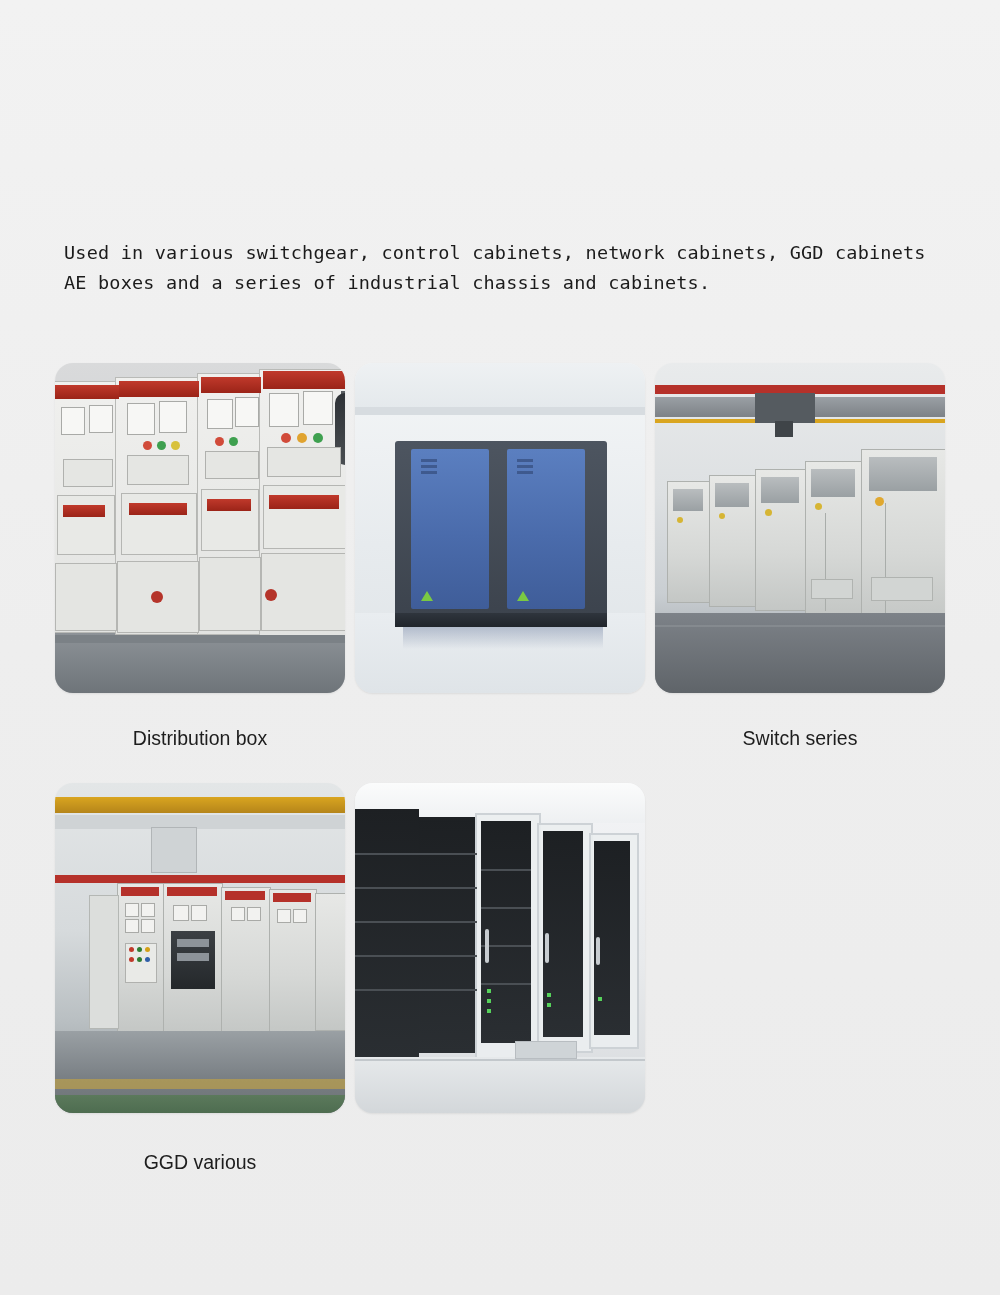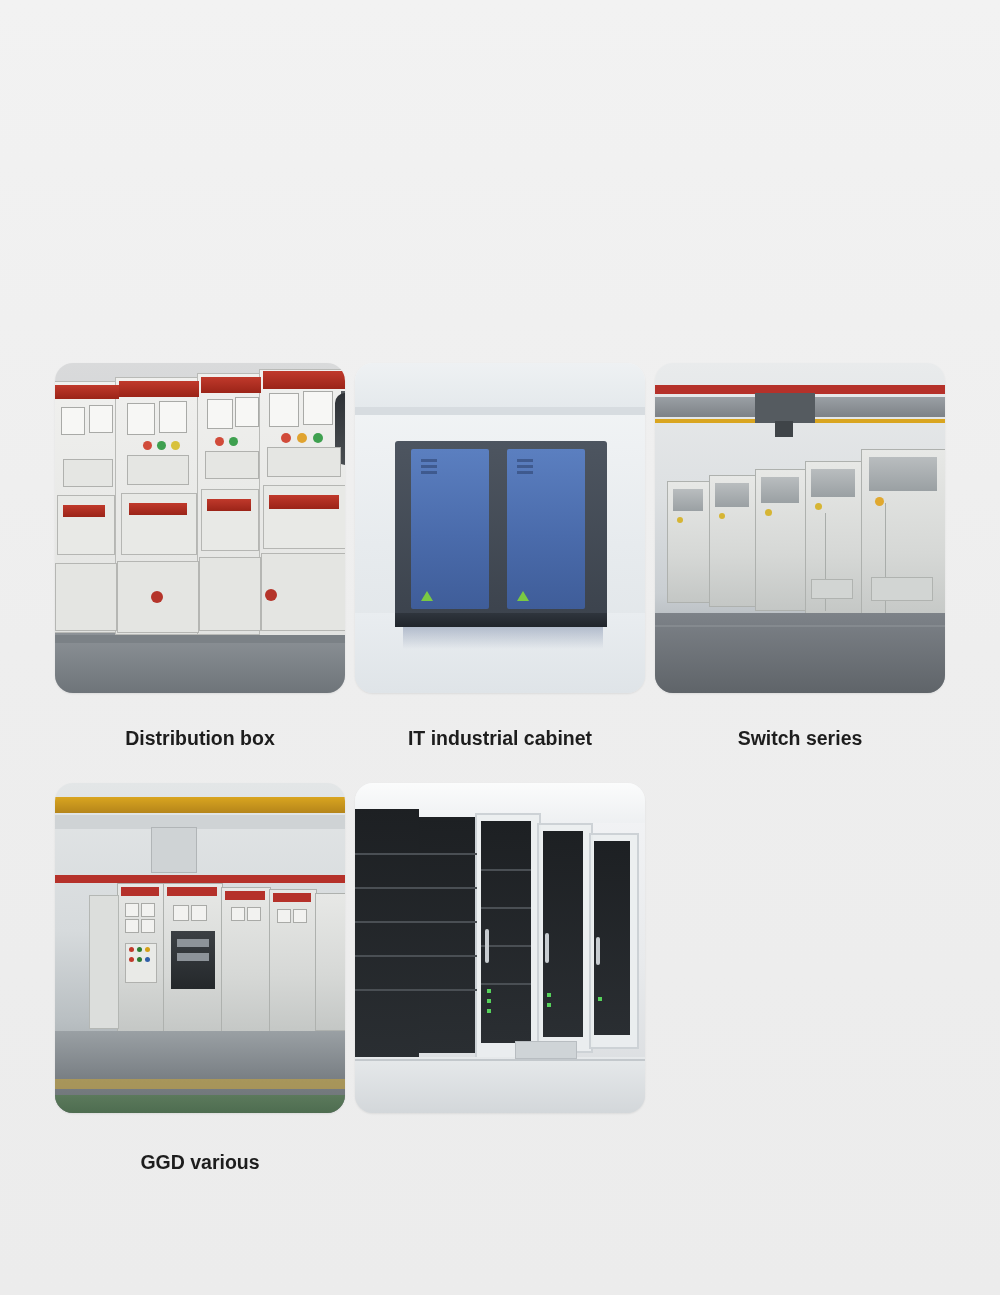--- a/index.html
+++ b/index.html
@@ -51,21 +51,20 @@
     left: 55px;
     top: 363px;
     width: 890px;
     display: grid;
     grid-template-columns: 290px 290px 290px;
     grid-column-gap: 10px;
     grid-row-gap: 0px;
   }
   .cell {
     width: 290px;
-    font-weight: bold;
   }
   .photo {
     width: 290px;
     height: 330px;
     border-radius: 18px;
     overflow: hidden;
     position: relative;
     background: #cfd2d4;
     box-shadow: 0 1px 2px rgba(0,0,0,0.08);
   }
@@ -117,20 +116,21 @@
   .p6 { background: linear-gradient(180deg,#eceef0 0%, #e2e5e7 55%, #d4d8db 100%); }
   .p6 .box { background: linear-gradient(160deg,#eff1f1 0%, #dfe2e3 55%, #cdd1d3 100%); border:1px solid #b4b8ba; border-radius:2px; }
   .p6 .boxside { background: linear-gradient(180deg,#c9cdd0,#b5babd); }
 </style>
 </head>
 <body>
 
 <div class="page">
 
 
+  <p class="subtitle">Used in various switchgear, control cabinets, network cabinets, GGD cabinets AE boxes and a series of industrial chassis and cabinets.</p>
 
   <div class="grid">
 
     <div class="cell">
       <div class="photo p1">
         <div class="fill floorline"></div>
 
         <div class="fill panel" style="left:-6px;top:18px;width:72px;height:250px;"></div>
         <div class="fill panel" style="left:60px;top:14px;width:86px;height:256px;"></div>
         <div class="fill panel" style="left:142px;top:10px;width:66px;height:260px;"></div>
@@ -206,21 +206,20 @@
         <div class="fill" style="left:162px;top:102px;width:16px;height:3px;background:#2e4472;opacity:.6;"></div>
         <div class="fill" style="left:162px;top:108px;width:16px;height:3px;background:#2e4472;opacity:.6;"></div>
 
         <div class="fill grn" style="left:66px;top:228px;width:12px;height:10px;clip-path:polygon(0 100%,50% 0,100% 100%);"></div>
         <div class="fill grn" style="left:162px;top:228px;width:12px;height:10px;clip-path:polygon(0 100%,50% 0,100% 100%);"></div>
 
         <div class="fill base" style="left:40px;top:250px;width:212px;height:14px;"></div>
 
         <div class="fill" style="left:48px;top:264px;width:200px;height:22px;background:linear-gradient(180deg,rgba(80,100,140,0.35),rgba(80,100,140,0));"></div>
       </div>
-      <div class="caption">IT industrial cabinet</div>
     </div>
 
     <div class="cell">
       <div class="photo hall">
         <div class="fill beamred" style="left:0;top:22px;width:290px;height:9px;"></div>
         <div class="fill" style="left:0;top:34px;width:290px;height:20px;background:linear-gradient(180deg,#9aa0a5,#7d8287);"></div>
         <div class="fill beamyel" style="left:0;top:56px;width:290px;height:4px;"></div>
         <div class="fill" style="left:100px;top:30px;width:60px;height:30px;background:#555b60;"></div>
         <div class="fill" style="left:120px;top:58px;width:18px;height:16px;background:#3f4448;"></div>
 

